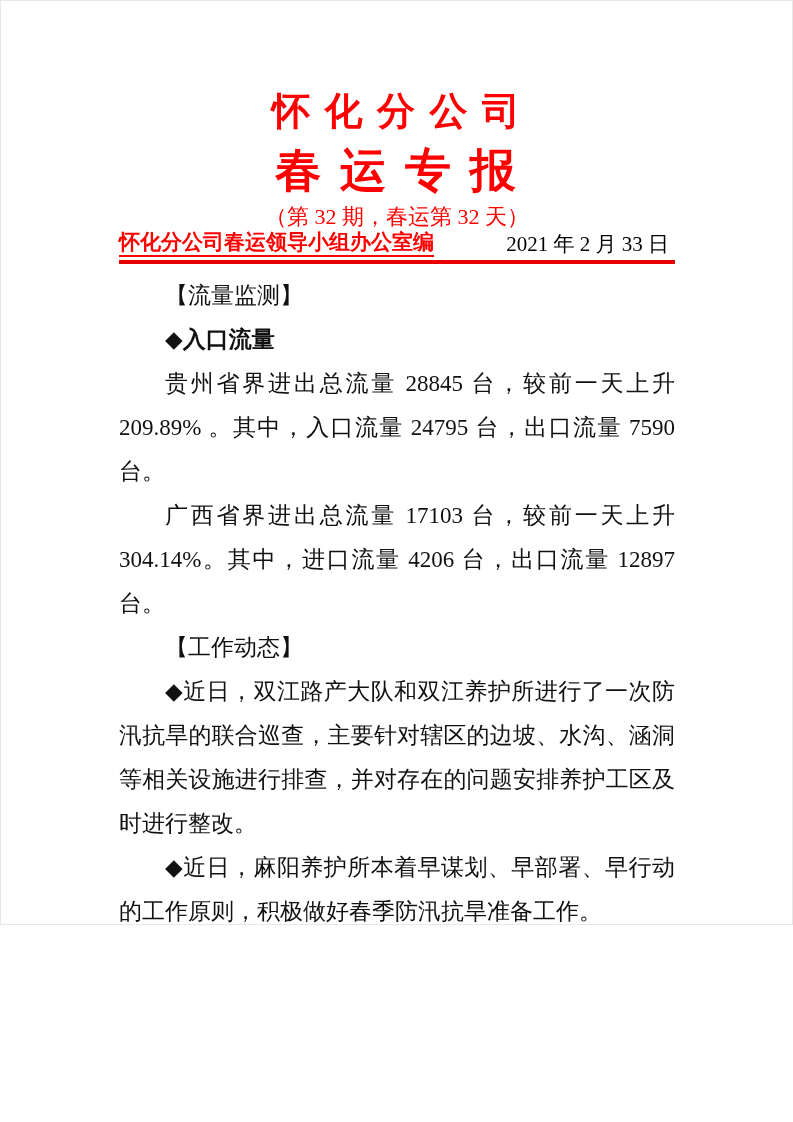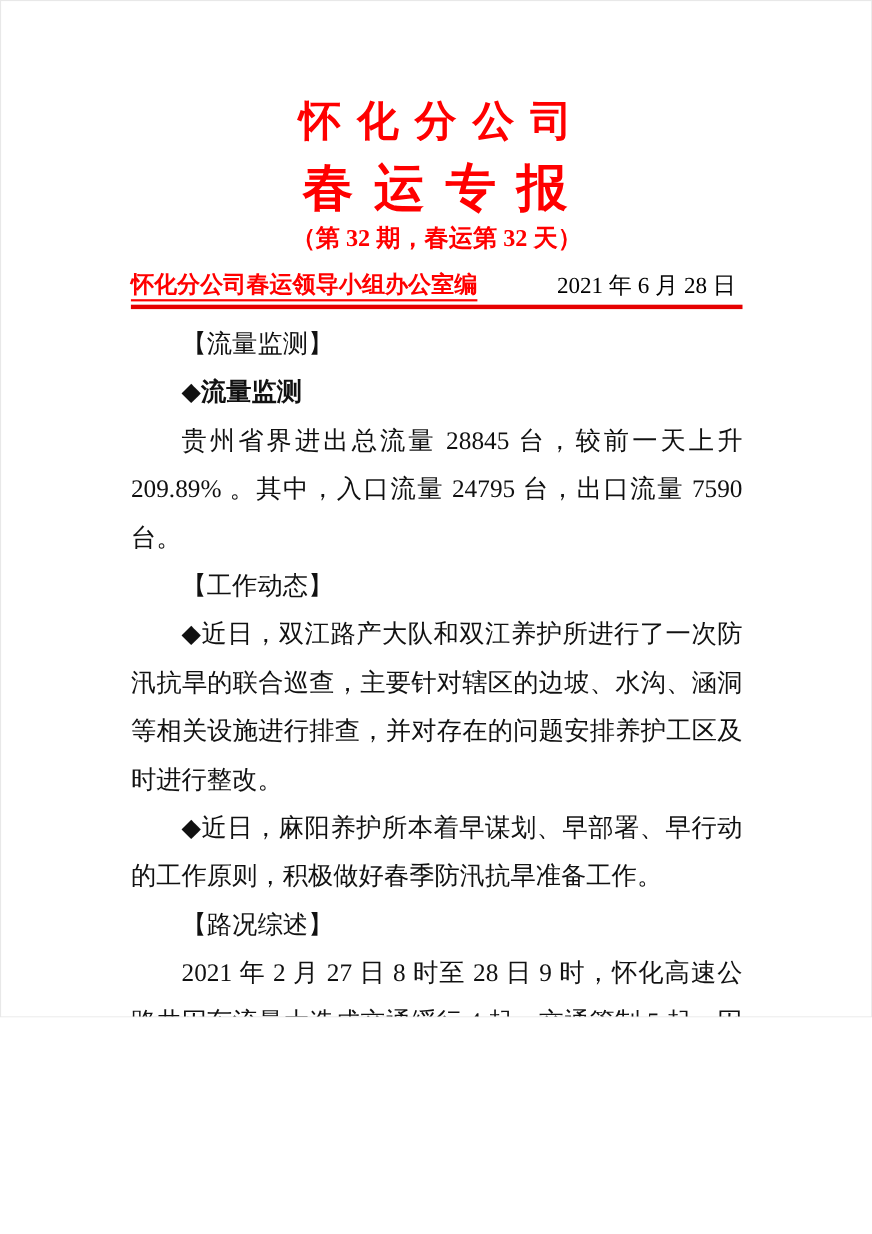--- a/index.html
+++ b/index.html
@@ -42,30 +42,29 @@
     font-size: 46px;
     line-height: 1.2;
     letter-spacing: 3px;
     white-space: nowrap;
   }
   .issue-line {
     margin-top: 5px;
     text-align: center;
     color: #ff0000;
     font-family: "Liberation Serif", "DejaVu Serif", serif;
-    font-weight: bold;
+    font-weight: normal;
     font-size: 22px;
     line-height: 1.25;
     white-space: nowrap;
   }
   .editor-row {
-    margin-top: 17px;
     display: flex;
     justify-content: space-between;
-    align-items: flex-start;
+    align-items: center;
   }
   .editor-label {
     color: #ff0000;
     font-family: "Liberation Sans", "DejaVu Sans", sans-serif;
     font-weight: bold;
     font-size: 21px;
     line-height: 1.15;
     border-bottom: 2px solid #ff0000;
     padding-bottom: 1px;
     white-space: nowrap;
@@ -110,34 +109,35 @@
   <div class="content">
 
     <h1 class="title-main">怀 化 分 公 司</h1>
 
     <h2 class="title-sub">春 运 专 报</h2>
 
     <div class="issue-line">（第 32 期，春运第 32 天）</div>
 
     <div class="editor-row">
       <span class="editor-label">怀化分公司春运领导小组办公室编</span>
-      <span class="publish-date">2021 年 6 月 28 日</span>
+      <span class="publish-date">2021 年 2 月 33 日</span>
     </div>
 
     <div class="divider"></div>
 
     <div class="body-text">
 
       <p class="section-heading">【流量监测】</p>
 
 
-      <p class="subheading">◆流量监测</p>
+      <p class="subheading">◆入口流量</p>
 
       <p>贵州省界进出总流量 28845 台，较前一天上升 209.89% 。其中，入口流量 24795 台，出口流量 7590 台。</p>
 
+      <p>广西省界进出总流量 17103 台，较前一天上升 304.14%。其中，进口流量 4206 台，出口流量 12897 台。</p>
 
       <p class="section-heading">【工作动态】</p>
 
       <p>◆近日，双江路产大队和双江养护所进行了一次防汛抗旱的联合巡查，主要针对辖区的边坡、水沟、涵洞等相关设施进行排查，并对存在的问题安排养护工区及时进行整改。</p>
 
       <p>◆近日，麻阳养护所本着早谋划、早部署、早行动的工作原则，积极做好春季防汛抗旱准备工作。</p>
 
       <p class="section-heading">【路况综述】</p>
 
       <p>2021 年 2 月 27 日 8 时至 28 日 9 时，怀化高速公路共因车流量大造成交通缓行 4 起，交通管制 5 起；因交通事故造成交通缓行 5 起，交通管制 1 起，交通阻断 1 起。</p>

